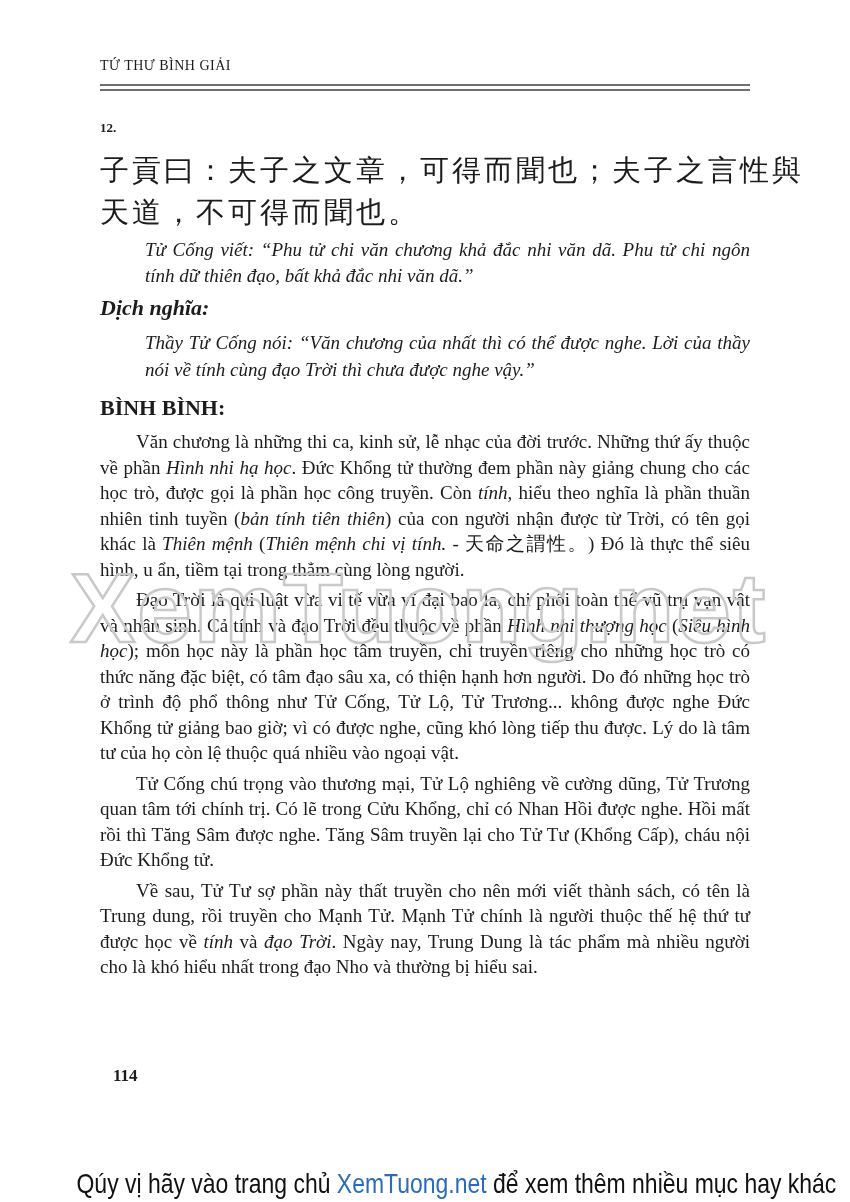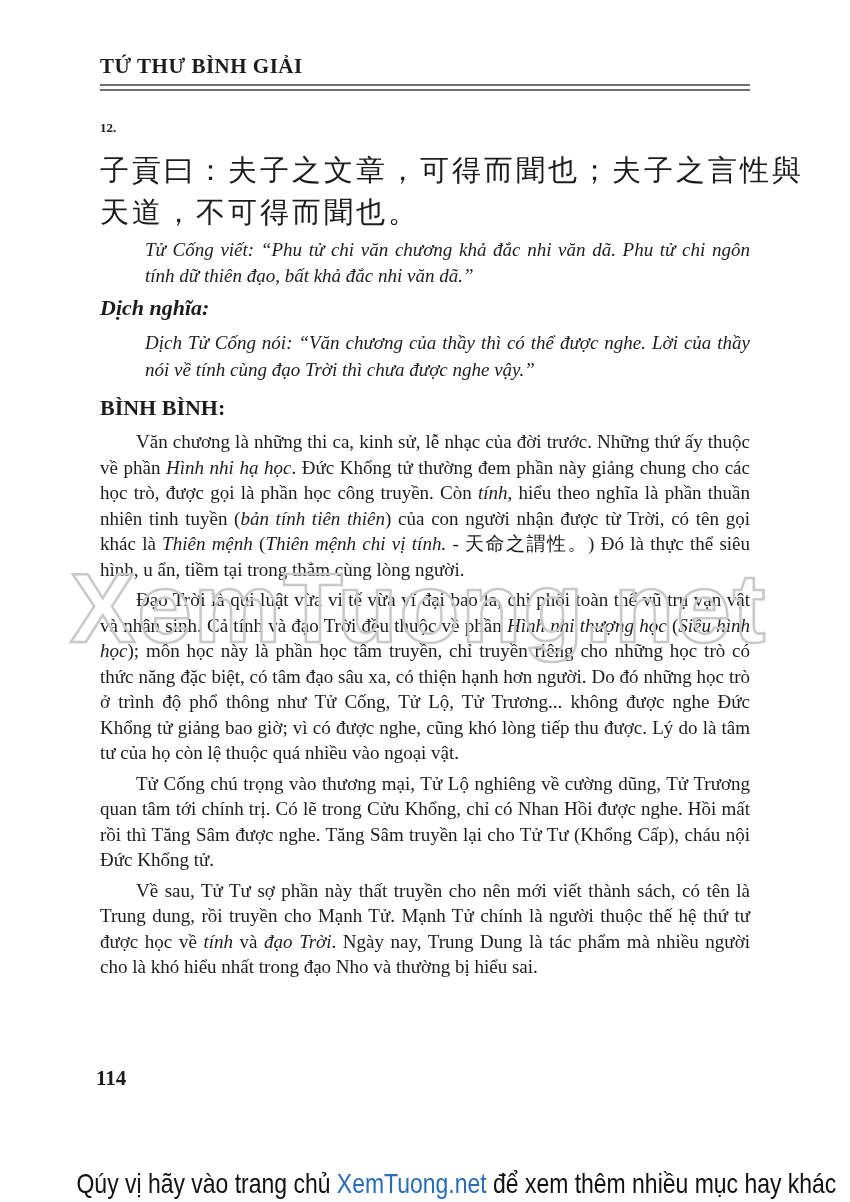--- a/index.html
+++ b/index.html
@@ -13,22 +13,22 @@
     position: relative;
     font-family: "Liberation Serif", serif;
     color: #1c1c1c;
     overflow: hidden;
   }
   .page-content {
     position: relative;
     padding: 56px 100px 0 100px;
   }
   .running-head {
-    font-size: 21px;
-    font-weight: bold;
+    font-size: 14px;
+    font-weight: normal;
     letter-spacing: 0.5px;
     line-height: 20px;
   }
   .head-rule {
     margin-top: 8px;
     height: 3px;
     border-top: 2px solid #6f6f6f;
     border-bottom: 2px solid #6f6f6f;
   }
   .section-number {
@@ -81,23 +81,23 @@
     font-size: 98px;
     letter-spacing: 2px;
     white-space: nowrap;
     color: transparent;
     -webkit-text-stroke: 2.5px #c9c9c9;
     z-index: 5;
     pointer-events: none;
   }
   .page-number {
     position: absolute;
-    left: 96px;
+    left: 113px;
     top: 1066px;
-    font-size: 21px;
+    font-size: 17px;
     font-weight: bold;
   }
   .footer-banner {
     position: absolute;
     left: 0;
     bottom: 2px;
     width: 850px;
     text-align: center;
     font-family: "Liberation Sans", "DejaVu Sans", sans-serif;
     font-size: 28px;
@@ -125,21 +125,21 @@
 
   <div class="chinese-block">
     <div class="chinese-line">子貢曰：夫子之文章，可得而聞也；夫子之言性與</div>
     <div class="chinese-line">天道，不可得而聞也。</div>
   </div>
 
   <div class="quote-block translit-block">Tử Cống viết: “Phu tử chi văn chương khả đắc nhi văn dã. Phu tử chi ngôn tính dữ thiên đạo, bất khả đắc nhi văn dã.”</div>
 
   <div class="sub-heading italic">Dịch nghĩa:</div>
 
-  <div class="quote-block translation-block">Dịch Tử Cống nói: “Văn chương của thầy thì có thể được nghe. Lời của thầy nói về tính cùng đạo Trời thì chưa được nghe vậy.”</div>
+  <div class="quote-block translation-block">Thầy Tử Cống nói: “Văn chương của nhất thì có thể được nghe. Lời của thầy nói về tính cùng đạo Trời thì chưa được nghe vậy.”</div>
 
   <div class="sub-heading binh-giai-heading">BÌNH BÌNH:</div>
 
   <div class="commentary">
     <p><span>Văn chương là những thi ca, kinh sử, lễ nhạc của đời trước. Những thứ ấy thuộc về phần </span><i>Hình nhi hạ học</i><span>. Đức Khổng tử thường đem phần này giảng chung cho các học trò, được gọi là phần học công truyền. Còn </span><i>tính</i><span>, hiểu theo nghĩa là phần thuần nhiên tinh tuyền (</span><i>bản tính tiên thiên</i><span>) của con người nhận được từ Trời, có tên gọi khác là </span><i>Thiên mệnh</i><span> (</span><i>Thiên mệnh chi vị tính. -</i><span> 天命之謂性。) Đó là thực thể siêu hình, u ẩn, tiềm tại trong thẳm cùng lòng người.</span></p>
     <p><span>Đạo Trời là qui luật vừa vi tế vừa vĩ đại bao la, chi phối toàn thể vũ trụ vạn vật và nhân sinh. Cả tính và đạo Trời đều thuộc về phần </span><i>Hình nhi thượng học</i><span> (</span><i>Siêu hình học</i><span>); môn học này là phần học tâm truyền, chỉ truyền riêng cho những học trò có thức năng đặc biệt, có tâm đạo sâu xa, có thiện hạnh hơn người. Do đó những học trò ở trình độ phổ thông như Tử Cống, Tử Lộ, Tử Trương... không được nghe Đức Khổng tử giảng bao giờ; vì có được nghe, cũng khó lòng tiếp thu được. Lý do là tâm tư của họ còn lệ thuộc quá nhiều vào ngoại vật.</span></p>
     <p><span>Tử Cống chú trọng vào thương mại, Tử Lộ nghiêng về cường dũng, Tử Trương quan tâm tới chính trị. Có lẽ trong Cửu Khổng, chỉ có Nhan Hồi được nghe. Hồi mất rồi thì Tăng Sâm được nghe. Tăng Sâm truyền lại cho Tử Tư (Khổng Cấp), cháu nội Đức Khổng tử.</span></p>
     <p><span>Về sau, Tử Tư sợ phần này thất truyền cho nên mới viết thành sách, có tên là Trung dung, rồi truyền cho Mạnh Tử. Mạnh Tử chính là người thuộc thế hệ thứ tư được học về </span><i>tính</i><span> và </span><i>đạo Trời</i><span>. Ngày nay, Trung Dung là tác phẩm mà nhiều người cho là khó hiểu nhất trong đạo Nho và thường bị hiểu sai.</span></p>
   </div>
 

